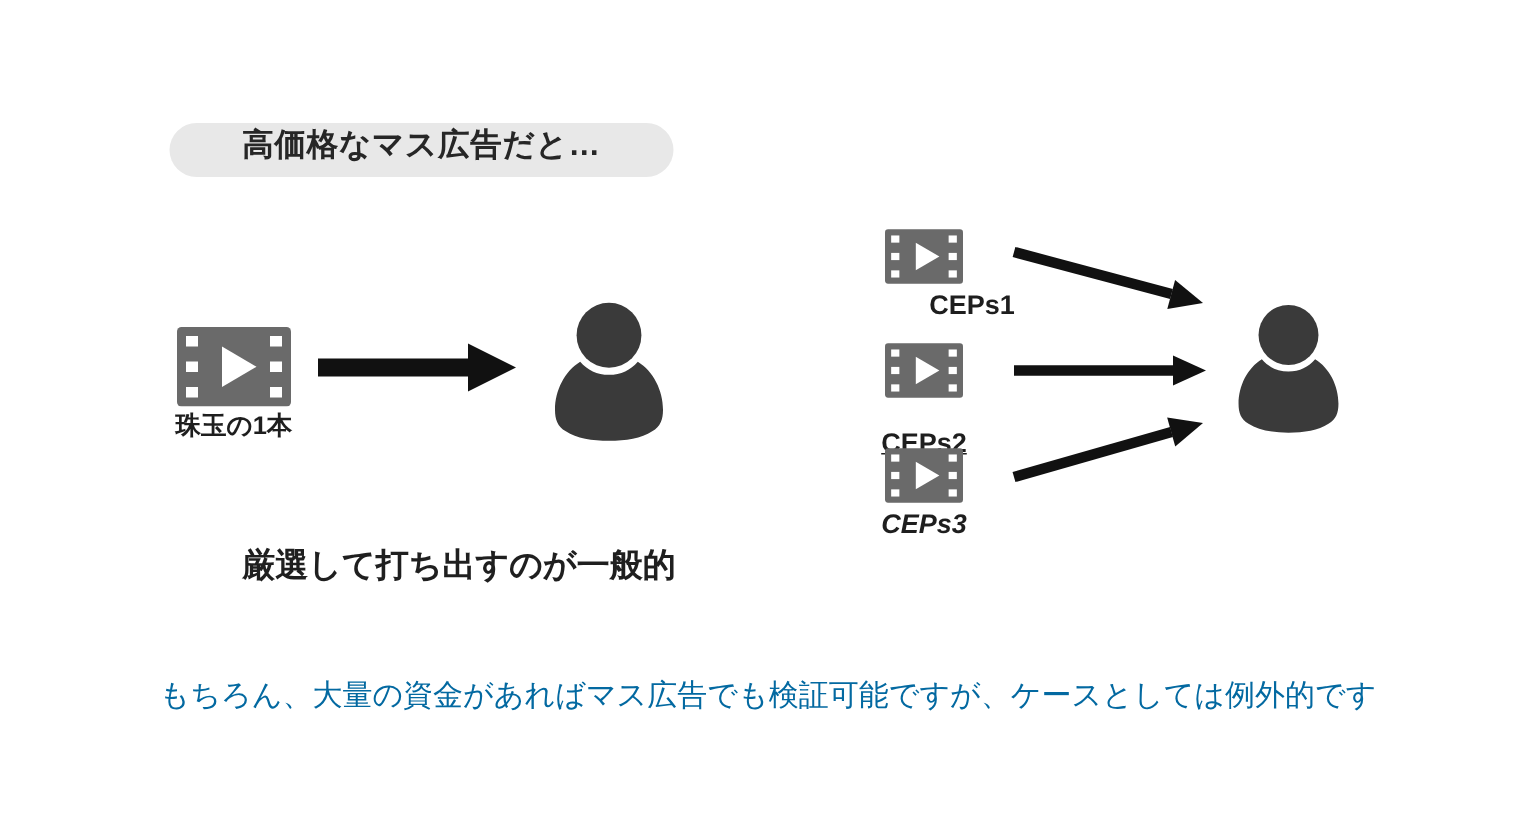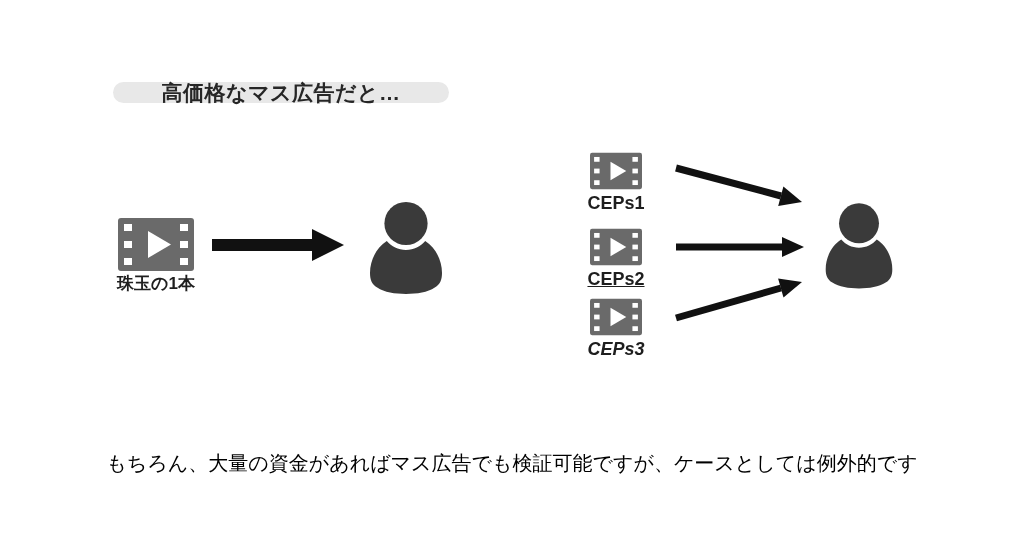--- a/index.html
+++ b/index.html
@@ -11,25 +11,25 @@
   .canvas {
     position: relative;
     width: 1024px;
     height: 543px;
     background: #ffffff;
     overflow: hidden;
   }
   .pill {
     position: absolute;
     top: 82px;
-    height: 21px;
+    height: 36px;
     background: #e8e8e8;
     border-radius: 18px;
     display: flex;
-    align-items: center;
+    align-items: flex-start;
     justify-content: center;
   }
   .pill span {
     font-size: 21px;
     font-weight: bold;
     color: #262626;
     letter-spacing: 0.5px;
     white-space: nowrap;
   }
   .pill-left  { left: 113px; width: 336px; }
@@ -66,21 +66,21 @@
   .caption-right { left: 620px; width: 300px; }
 
   .footer-note {
     position: absolute;
     left: 0;
     top: 450px;
     width: 1024px;
     text-align: center;
     font-size: 20px;
     font-weight: normal;
-    color: #000000;
+    color: #0369a1;
     white-space: nowrap;
   }
 </style>
 </head>
 <body>
 
 <div class="canvas">
 
   <div class="pill pill-left">
     <span>高価格なマス広告だと…</span>
@@ -107,48 +107,49 @@
 
   <div class="person" style="left:366px; top:199px;">
     <svg width="80" height="97" viewBox="0 0 100 120" aria-hidden="true">
       <circle cx="50" cy="30" r="27" fill="#3a3a3a"></circle>
       <path fill="#3a3a3a" d="M26 52 C 32 59, 40 63, 50 63 C 60 63, 68 59, 74 52
         C 87 60, 95 76, 95 92 C 95 100, 93 106, 86 110 C 77 116, 64 118, 50 118
         C 36 118, 23 116, 14 110 C 7 106, 5 100, 5 92 C 5 76, 13 60, 26 52 Z"></path>
     </svg>
   </div>
 
+  <div class="caption caption-left">厳選して打ち出すのが一般的</div>
 
   <div class="film" style="left:590px; top:151px;">
     <svg width="52" height="40" viewBox="0 0 76 53" aria-hidden="true">
       <rect x="0" y="0" width="76" height="53" rx="3" fill="#6a6a6a"></rect>
       <rect x="6" y="6" width="8" height="7" fill="#ffffff"></rect>
       <rect x="6" y="23" width="8" height="7" fill="#ffffff"></rect>
       <rect x="6" y="40" width="8" height="7" fill="#ffffff"></rect>
       <rect x="62" y="6" width="8" height="7" fill="#ffffff"></rect>
       <rect x="62" y="23" width="8" height="7" fill="#ffffff"></rect>
       <rect x="62" y="40" width="8" height="7" fill="#ffffff"></rect>
       <polygon points="30,13 53,26.5 30,40" fill="#ffffff"></polygon>
     </svg>
   </div>
-  <div class="film-label ceps-label" style="top:193px;">CEPs1</div>
+  <div class="film-label ceps-label" style="top:193px;margin-left:32px;">CEPs1</div>
 
   <div class="film" style="left:590px; top:227px;">
     <svg width="52" height="40" viewBox="0 0 76 53" aria-hidden="true">
       <rect x="0" y="0" width="76" height="53" rx="3" fill="#6a6a6a"></rect>
       <rect x="6" y="6" width="8" height="7" fill="#ffffff"></rect>
       <rect x="6" y="23" width="8" height="7" fill="#ffffff"></rect>
       <rect x="6" y="40" width="8" height="7" fill="#ffffff"></rect>
       <rect x="62" y="6" width="8" height="7" fill="#ffffff"></rect>
       <rect x="62" y="23" width="8" height="7" fill="#ffffff"></rect>
       <rect x="62" y="40" width="8" height="7" fill="#ffffff"></rect>
       <polygon points="30,13 53,26.5 30,40" fill="#ffffff"></polygon>
     </svg>
   </div>
-  <div class="film-label ceps-label" style="top:269px;text-decoration:underline;">CEPs2</div>
+  <div class="film-label ceps-label" style="top:285px;text-decoration:underline;">CEPs2</div>
 
   <div class="film" style="left:590px; top:297px;">
     <svg width="52" height="40" viewBox="0 0 76 53" aria-hidden="true">
       <rect x="0" y="0" width="76" height="53" rx="3" fill="#6a6a6a"></rect>
       <rect x="6" y="6" width="8" height="7" fill="#ffffff"></rect>
       <rect x="6" y="23" width="8" height="7" fill="#ffffff"></rect>
       <rect x="6" y="40" width="8" height="7" fill="#ffffff"></rect>
       <rect x="62" y="6" width="8" height="7" fill="#ffffff"></rect>
       <rect x="62" y="23" width="8" height="7" fill="#ffffff"></rect>
       <rect x="62" y="40" width="8" height="7" fill="#ffffff"></rect>

